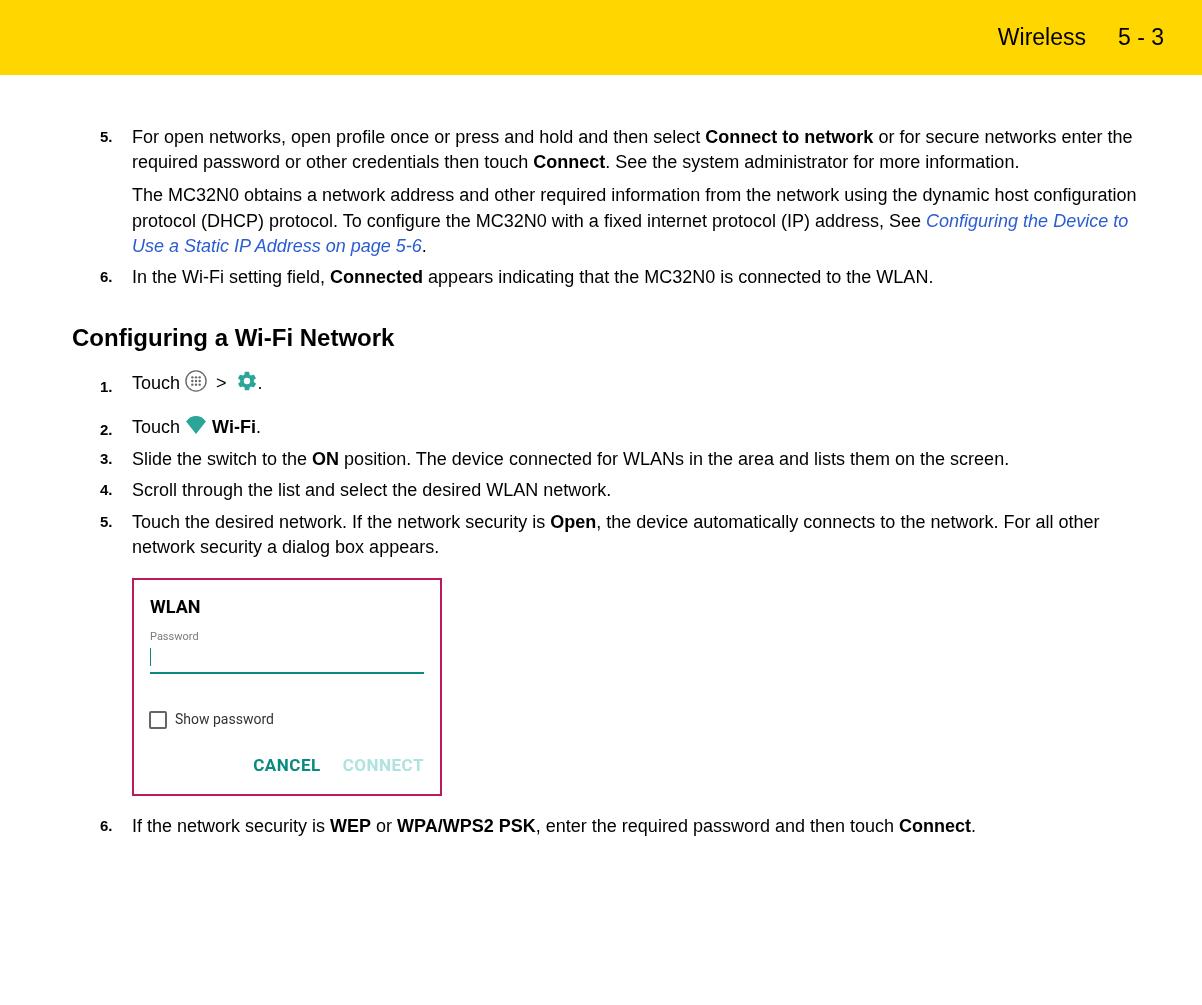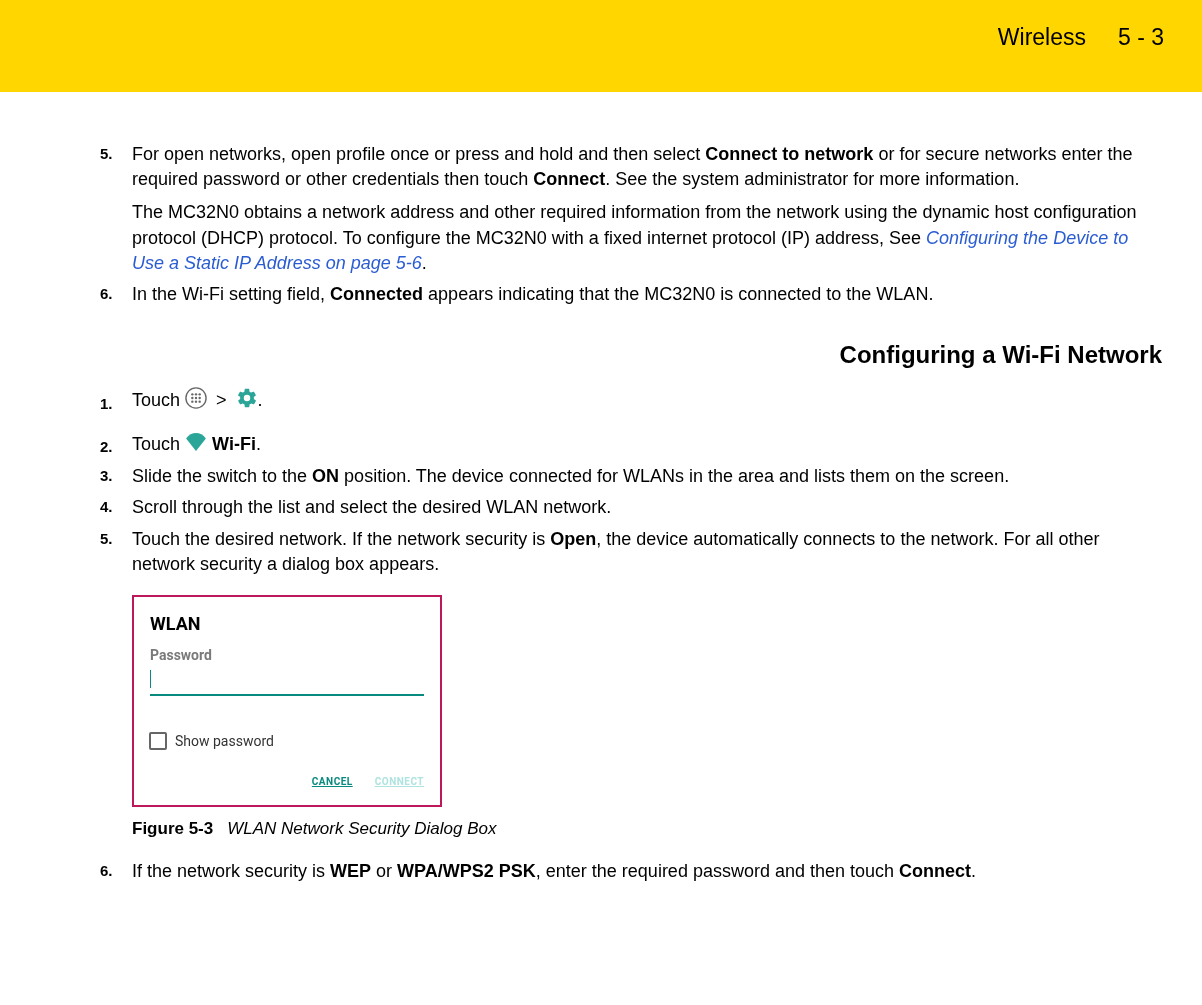--- a/index.html
+++ b/index.html
@@ -6,21 +6,21 @@
     margin: 0;
     padding: 0;
     width: 1202px;
     font-family: Arial, Helvetica, sans-serif;
     font-size: 18px;
     color: #000;
     background: #fff;
   }
   .header-band {
     background: #ffd600;
-    height: 92px;
+    height: 75px;
     position: relative;
   }
   .header-text {
     position: absolute;
     right: 38px;
     top: 24px;
     font-size: 23px;
     color: #000;
   }
   .content {
@@ -40,21 +40,20 @@
     flex: 1;
     line-height: 1.4;
   }
   .body-text .sub-para {
     margin-top: 8px;
   }
   .h2 {
     margin: 34px 0 18px -28px;
     font-size: 24px;
     font-weight: bold;
-    text-align: right;
   }
   .intro {
     margin: 0 0 24px 0;
   }
   .bold { font-weight: bold; }
   .link {
     color: #2a5cd2;
     font-style: italic;
   }
   .icon-inline {
@@ -76,23 +75,22 @@
     font-family: Roboto, Arial, sans-serif;
   }
   .dialog .title {
     font-weight: bold;
     font-size: 18px;
     color: #000;
     margin-bottom: 10px;
   }
   .dialog .label {
     color: #7a7a7a;
-    font-size: 14px;
+    font-size: 11px;
     margin-bottom: 2px;
-    font-weight: bold;
   }
   .dialog .input-line {
     height: 26px;
     border-bottom: 2px solid #088a7f;
     position: relative;
     margin-bottom: 36px;
   }
   .dialog .input-line .cursor {
     position: absolute;
     left: 0;
@@ -117,24 +115,23 @@
     font-size: 14px;
     color: #333;
   }
   .dialog .buttons {
     display: flex;
     justify-content: flex-end;
     gap: 22px;
     margin-top: 24px;
   }
   .dialog .buttons .btn {
-    font-size: 10px;
+    font-size: 17px;
     font-weight: bold;
     letter-spacing: 0.5px;
-    text-decoration: underline;
   }
   .dialog .buttons .cancel { color: #088a7f; }
   .dialog .buttons .connect { color: #aee3df; }
   .fig-caption {
     margin-top: 10px;
     font-size: 17px;
   }
   .fig-caption .fig-num { font-weight: bold; margin-right: 14px; }
   .fig-caption .fig-title { font-style: italic; }
 </style>
@@ -238,23 +235,20 @@
         <div class="check-row">
           <div class="box"></div>
           <div class="ck-label">Show password</div>
         </div>
         <div class="buttons">
           <div class="btn cancel">CANCEL</div>
           <div class="btn connect">CONNECT</div>
         </div>
       </div>
 
-      <div class="fig-caption">
-        <span class="fig-num">Figure 5-3</span><span class="fig-title">WLAN Network Security Dialog Box</span>
-      </div>
     </div>
   </div>
 
   <div class="ol-item" style="margin-top:18px;">
     <div class="num">6.</div>
     <div class="body-text">
       <span>If the network security is </span><span class="bold">WEP</span><span> or </span><span class="bold">WPA/WPS2 PSK</span><span>, enter the required password and then touch </span><span class="bold">Connect</span><span>.</span>
     </div>
   </div>
 

